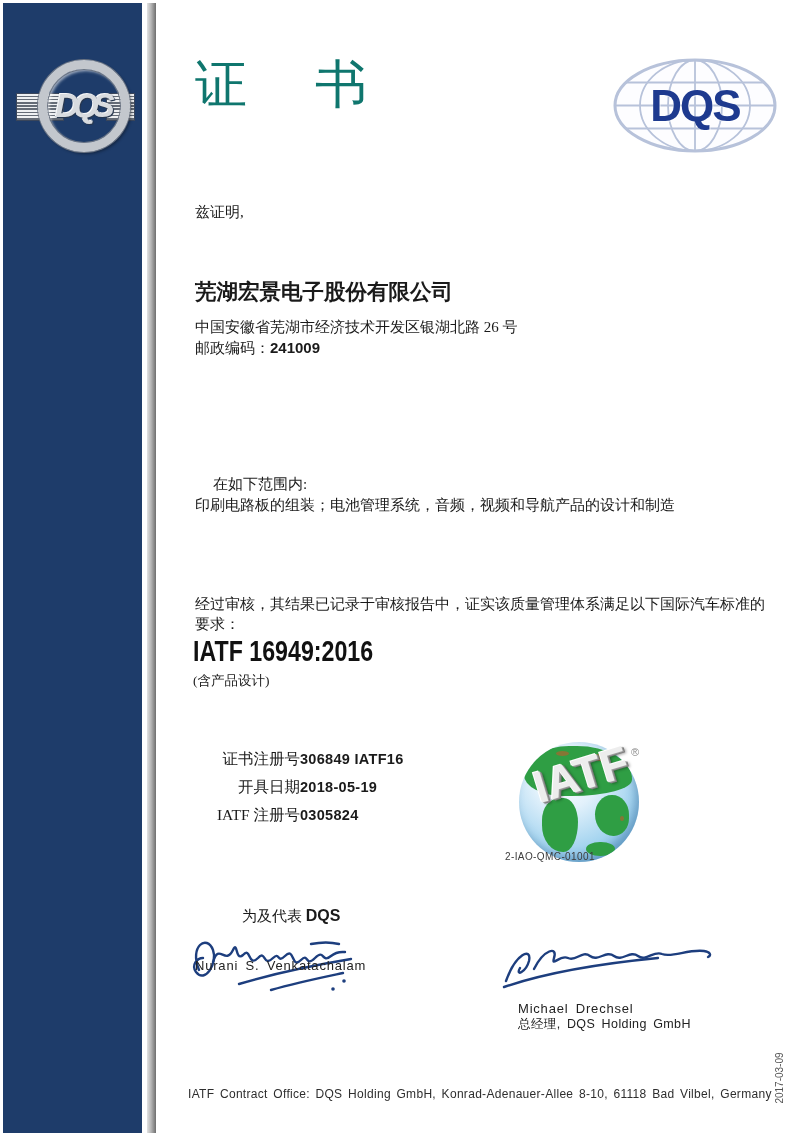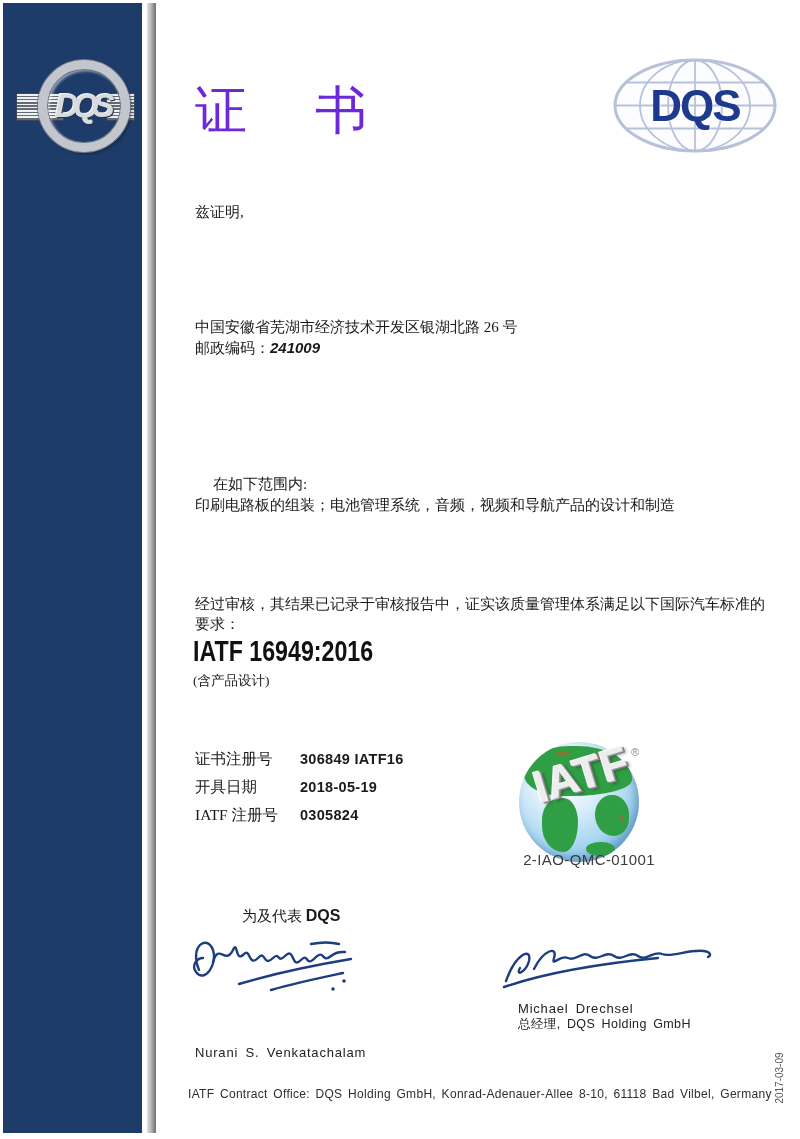--- a/index.html
+++ b/index.html
@@ -20,53 +20,53 @@
   .emblem-ribbon.right { left:91px; width:27px; }
   .emblem-ring { position:absolute; left:22px; top:4px; width:92px; height:92px; border-radius:50%;
           border:9px solid #c3c7cd;
           box-shadow:0 0 0 1px #6a7382, inset 0 0 0 1px #6a7382, inset 2px 2px 3px rgba(255,255,255,.6), 2px 2px 3px rgba(0,0,0,.35); }
   .emblem-letters { position:absolute; left:14px; top:33px; width:104px; text-align:center; z-index:2;
           font-family:"Liberation Sans", sans-serif; font-weight:bold; font-style:italic;
           font-size:33px; letter-spacing:-6px; color:#d8dbdf; line-height:1;
           text-shadow:1px 1px 0 #27374f, -1px -1px 0 #f6f7f9, 0 0 2px #27374f; }
 
   
-  .title { position:absolute; left:195px; top:84px; font-size:52px; line-height:1.05; color:#6d28d9;
+  .title { position:absolute; left:195px; top:58px; font-size:52px; line-height:1.05; color:#0f766e;
            word-spacing:55px; white-space:pre; }
 
   
   .globe { position:absolute; left:612px; top:57px; width:166px; height:97px; }
   .globe-letters { position:absolute; left:612px; top:57px; width:166px; height:97px;
            display:flex; align-items:center; justify-content:center;
            font-family:"Liberation Sans", sans-serif; font-weight:bold; font-size:44px; letter-spacing:-2px;
            color:#1e3a8f; text-shadow:1px 1px 0 rgba(255,255,255,.7); }
   .globe-reg { position:absolute; left:704px; top:110px; font-family:"Liberation Sans", sans-serif;
            font-size:9px; color:#1e3a8f; }
 
   
   .t { position:absolute; font-size:15px; line-height:1.35; color:#1a1a1a; }
   .intro { left:195px; top:202px; }
   .company-name { left:195px; top:278px; font-size:21.5px; font-weight:bold; }
   .company-address { left:195px; top:317px; }
   .postal { left:195px; top:338px; }
-  .postal .code { font-family:"Liberation Sans", sans-serif; font-weight:bold;font-style:italic; }
+  .postal .code { font-family:"Liberation Sans", sans-serif; font-weight:bold; }
   .established { left:195px; top:411px; }
   .established .sys { font-size:18px; font-weight:bold; }
   .scope-label { left:213px; top:474px; }
   .scope-text { left:195px; top:495px; width:570px; }
   .audit { left:195px; top:594px; width:580px; }
 
   .standard { position:absolute; left:193px; top:635px; font-family:"Liberation Sans", sans-serif;
            font-weight:bold; font-size:29px; color:#111; transform:scaleX(0.8); transform-origin:left center;
            white-space:nowrap; }
   .standard-note { left:193px; top:672px; font-size:13.5px; }
 
   
   .details { position:absolute; left:195px; top:745px; }
-  .detail-row { display:flex; height:28px; align-items:center; }
+  .detail-row { display:flex; height:28px; align-items:center;text-align:right; }
   .detail-label { width:105px; font-size:15.5px; }
   .detail-value { font-family:"Liberation Sans", sans-serif; font-weight:bold; font-size:14.5px; letter-spacing:.3px; }
 
   
   .iatf { position:absolute; left:519px; top:742px; width:120px; height:120px; }
   .iatf-sphere { position:absolute; width:120px; height:120px; border-radius:50%; overflow:hidden;
            background:radial-gradient(circle at 38% 30%, #ffffff 0%, #e2f1fb 28%, #a6d5f0 62%, #5fa8d8 100%);
            box-shadow:inset -4px -5px 9px rgba(35,85,135,.35); }
   .land { position:absolute; background:#2f9e44; }
   .land1 { left:4%; top:3%; width:90%; height:42%; border-radius:45% 55% 60% 40% / 62% 70% 35% 45%; }
@@ -76,36 +76,36 @@
   .patch { position:absolute; background:#946f33; border-radius:50%; opacity:.85; }
   .p1 { left:60%; top:16%; width:20%; height:14%; }
   .p2 { left:72%; top:52%; width:12%; height:12%; }
   .p3 { left:30%; top:10%; width:12%; height:10%; }
   .iatf-letters { position:absolute; left:500px; top:752px; width:162px; text-align:center; z-index:3;
            transform:rotate(-17deg); font-family:"Liberation Sans", sans-serif; font-weight:bold;
            font-size:45px; line-height:1; color:#ededed; letter-spacing:0;
            text-shadow:-1px -1px 0 #ffffff, 1px 1px 0 #9b9b9b, 2px 2px 0 #7d7d7d, 3px 3px 3px rgba(0,0,0,.35); }
   .iatf-reg { position:absolute; left:631px; top:746px; z-index:4; font-family:"Liberation Sans", sans-serif;
            font-size:11px; color:#8a8a8a; }
-  .iatf-code { position:absolute; left:505px; top:851px; width:150px; text-align:right;
-           font-family:"Liberation Sans", sans-serif; font-size:15px; color:#3c3c3c; letter-spacing:.4px; }
+  .iatf-code { position:absolute; left:505px; top:851px; width:150px; text-align:left;
+           font-family:"Liberation Sans", sans-serif; font-size:10px; color:#3c3c3c; letter-spacing:.4px; }
 
   
   .behalf { left:195px; top:905px; font-size:15px;margin-left:47px; }
   .behalf .org { font-family:"Liberation Sans", sans-serif; font-weight:bold; font-size:16px; }
   .sig { position:absolute; }
   .sig-left { left:183px; top:928px; }
   .sig-right { left:498px; top:941px; }
   .sig path { fill:none; stroke:#1d3e7e; stroke-width:2.4; stroke-linecap:round; stroke-linejoin:round; }
   .sig circle { fill:#1d3e7e; }
   .sig-name { position:absolute; font-family:"Liberation Sans", sans-serif; font-size:13px; color:#222;
            letter-spacing:.8px; word-spacing:3px; }
   .sig-title { position:absolute; font-family:"Liberation Sans", sans-serif; font-size:12.5px; color:#222;
            letter-spacing:.4px; word-spacing:2.5px; }
-  .name-left { left:195px; top:1045px; }
+  .name-left { left:195px; top:958px; }
   .title-left { left:195px; top:1016px; }
   .name-right { left:518px; top:1001px; }
   .title-right { left:518px; top:1016px; }
 
   
   .footer { position:absolute; left:188px; top:1087px; font-family:Liberation Sans, sans-serif;
            font-size:12px; color:#2e2e2e; letter-spacing:.3px; word-spacing:2px; }
   .side-date { position:absolute; left:750px; top:1072px; width:60px; height:12px; text-align:center;
            transform:rotate(-90deg); font-family:"Liberation Sans", sans-serif; font-size:10px; color:#555; }
 </style>
@@ -139,20 +139,21 @@
       <line x1="83" y1="3" x2="83" y2="94"></line>
       <line x1="3" y1="25.5" x2="163" y2="25.5"></line>
       <line x1="3" y1="48.5" x2="163" y2="48.5"></line>
       <line x1="3" y1="71.5" x2="163" y2="71.5"></line>
     </g>
   </svg>
   <div class="globe-letters">DQS</div>
   <div class="globe-reg">®</div>
 
   <div class="t intro">兹证明,</div>
+  <div class="t company-name">芜湖宏景电子股份有限公司</div>
   <div class="t company-address">中国安徽省芜湖市经济技术开发区银湖北路 26 号</div>
   <div class="t postal">
     <span>邮政编码：</span><span class="code">241009</span>
   </div>
 
 
   <div class="t scope-label">在如下范围内:</div>
   <div class="t scope-text">印刷电路板的组装；电池管理系统，音频，视频和导航产品的设计和制造</div>
 
   <div class="t audit">经过审核，其结果已记录于审核报告中，证实该质量管理体系满足以下国际汽车标准的要求：</div>

